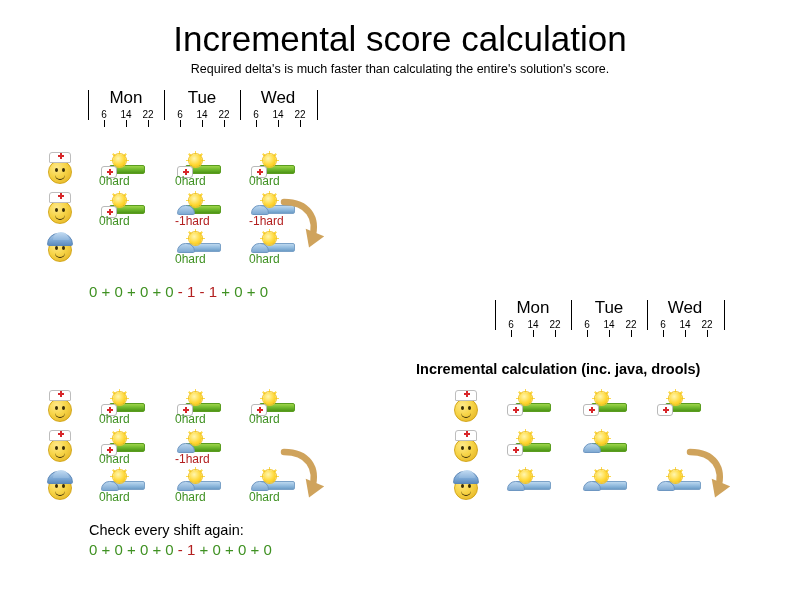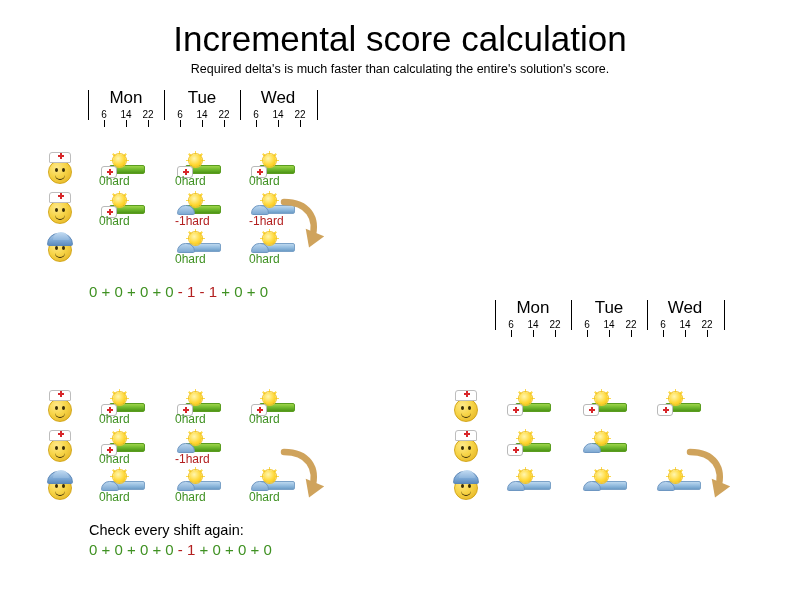--- a/index.html
+++ b/index.html
@@ -258,20 +258,21 @@
           <div class="badge-helmet"></div>
           <div class="score pos">0hard</div>
         </div>
       </div>
     </div>
 
   <div class="expl" style="left:89px;top:282px;">
     <div class="line2" id="formula-top"><span class="g">0</span><span class="g"> + </span><span class="g">0</span><span class="g"> + </span><span class="g">0</span><span class="g"> + </span><span class="g">0</span><span class="r"> - </span><span class="r">1</span><span class="r"> - </span><span class="r">1</span><span class="g"> + </span><span class="g">0</span><span class="g"> + </span><span class="g">0</span></div>
   </div>
 
+  <div class="section-head" style="left:416px;top:361px;">Incremental calculation (inc. java, drools)</div>
 
   <div class="timeline" id="tl-right" style="left:495px;top:300px;width:228px;">
       <div class="tl-box" style="width: 228px;"></div>
       <div class="tl-tick" style="left: 16px;"></div>
       <div class="tl-tick" style="left: 38px;"></div>
       <div class="tl-tick" style="left: 60px;"></div>
       <div class="tl-day" style="left: 0px; width: 76px;">
         <div class="tl-name">Mon</div>
         <div class="tl-hours">
           <div class="tl-h" style="left: 16px;">6</div>

